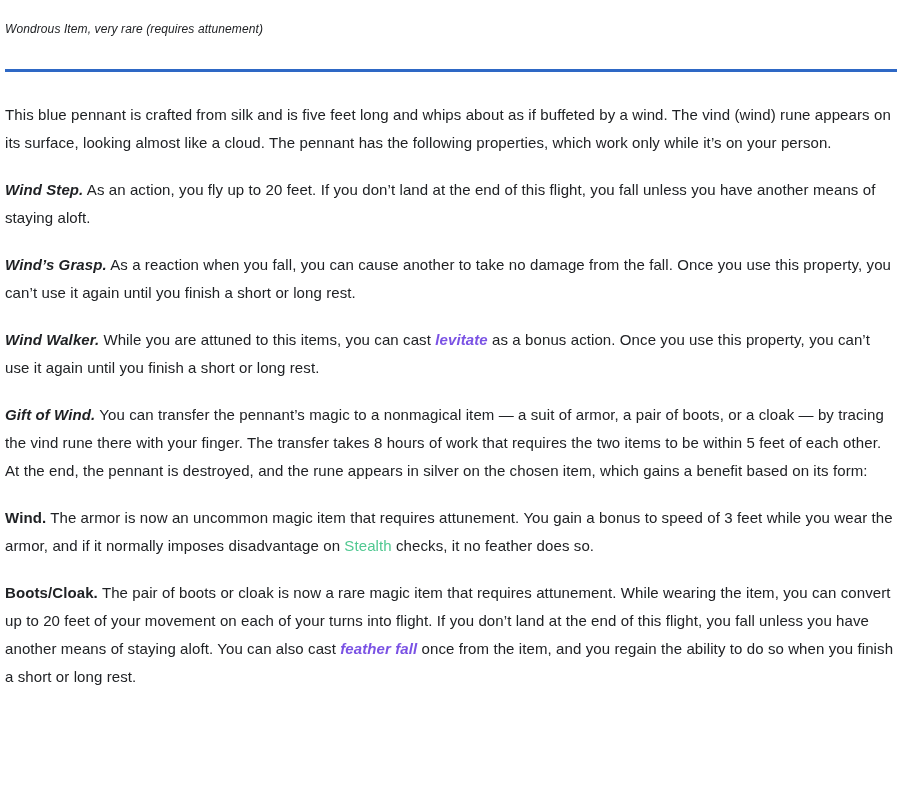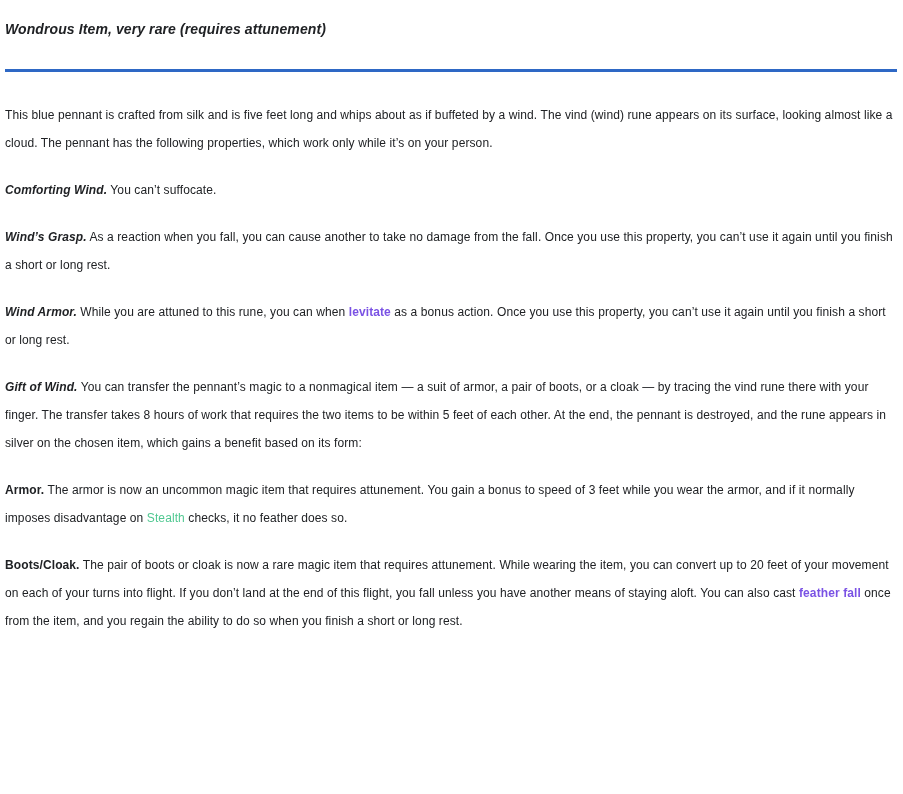--- a/index.html
+++ b/index.html
@@ -16,46 +16,46 @@
     font-family: "Liberation Sans", sans-serif;
   }
   .page {
     width: 903px;
     min-height: 794px;
     background: var(--page-bg);
     padding: 16px 6px 10px 5px;
   }
   .type-line {
     font-style: italic;
-    font-size: 14px;
+    font-size: 12px;
     line-height: 26px;
     color: var(--body-text);
     letter-spacing: 0.1px;
-    font-weight: bold;
   }
   .divider {
     height: 3px;
     background: var(--divider);
     border: none;
     margin: 27px 0 29px 0;
   }
   .description p.para {
-    font-size: 12px;
+    font-size: 15px;
     line-height: 28px;
     color: var(--body-text);
     margin: 0 0 19px 0;
     letter-spacing: 0.1px;
   }
   .description p.para:last-child { margin-bottom: 0; }
   .plain { font-style: normal; font-weight: normal; }
   .prop-bi { font-weight: bold; font-style: italic; }
   .prop-b  { font-weight: bold; font-style: normal; }
   a.spell-link {
     color: var(--spell-link);
     font-weight: bold;
+    font-style: italic;
     text-decoration: none;
     cursor: pointer;
   }
   a.skill-link {
     color: var(--skill-link);
     font-weight: normal;
     font-style: normal;
     text-decoration: none;
     cursor: pointer;
     text-align: center;
@@ -64,20 +64,20 @@
 </head>
 <body>
 
 <div class="page">
   <div class="type-line">Wondrous Item, very rare (requires attunement)</div>
 
   <hr class="divider">
 
   <div class="description">
       <p class="para"><span class="plain">This blue pennant is crafted from silk and is five feet long and whips about as if buffeted by a wind. The vind (wind) rune appears on its surface, looking almost like a cloud. The pennant has the following properties, which work only while it’s on your person.</span></p>
-      <p class="para"><span class="prop-bi">Comforting Wind.</span><span class="plain"> You can’t suffocate.</span></p>
+      <p class="para"><span class="prop-bi">Wind Step.</span><span class="plain"> As an action, you fly up to 20 feet. If you don’t land at the end of this flight, you fall unless you have another means of staying aloft.</span></p>
       <p class="para"><span class="prop-bi">Wind’s Grasp.</span><span class="plain"> As a reaction when you fall, you can cause another to take no damage from the fall. Once you use this property, you can’t use it again until you finish a short or long rest.</span></p>
-      <p class="para"><span class="prop-bi">Wind Armor.</span><span class="plain"> While you are attuned to this rune, you can when </span><a class="spell-link" href="#">levitate</a><span class="plain"> as a bonus action. Once you use this property, you can’t use it again until you finish a short or long rest.</span></p>
+      <p class="para"><span class="prop-bi">Wind Walker.</span><span class="plain"> While you are attuned to this items, you can cast </span><a class="spell-link" href="#">levitate</a><span class="plain"> as a bonus action. Once you use this property, you can’t use it again until you finish a short or long rest.</span></p>
       <p class="para"><span class="prop-bi">Gift of Wind.</span><span class="plain"> You can transfer the pennant’s magic to a nonmagical item — a suit of armor, a pair of boots, or a cloak — by tracing the vind rune there with your finger. The transfer takes 8 hours of work that requires the two items to be within 5 feet of each other. At the end, the pennant is destroyed, and the rune appears in silver on the chosen item, which gains a benefit based on its form:</span></p>
-      <p class="para"><span class="prop-b">Armor.</span><span class="plain"> The armor is now an uncommon magic item that requires attunement. You gain a bonus to speed of 3 feet while you wear the armor, and if it normally imposes disadvantage on </span><a class="skill-link" href="#">Stealth</a><span class="plain"> checks, it no feather does so.</span></p>
+      <p class="para"><span class="prop-b">Wind.</span><span class="plain"> The armor is now an uncommon magic item that requires attunement. You gain a bonus to speed of 3 feet while you wear the armor, and if it normally imposes disadvantage on </span><a class="skill-link" href="#">Stealth</a><span class="plain"> checks, it no feather does so.</span></p>
       <p class="para"><span class="prop-b">Boots/Cloak.</span><span class="plain"> The pair of boots or cloak is now a rare magic item that requires attunement. While wearing the item, you can convert up to 20 feet of your movement on each of your turns into flight. If you don’t land at the end of this flight, you fall unless you have another means of staying aloft. You can also cast </span><a class="spell-link" href="#">feather fall</a><span class="plain"> once from the item, and you regain the ability to do so when you finish a short or long rest.</span></p>
     </div>
 </div>
 
 </body></html>

